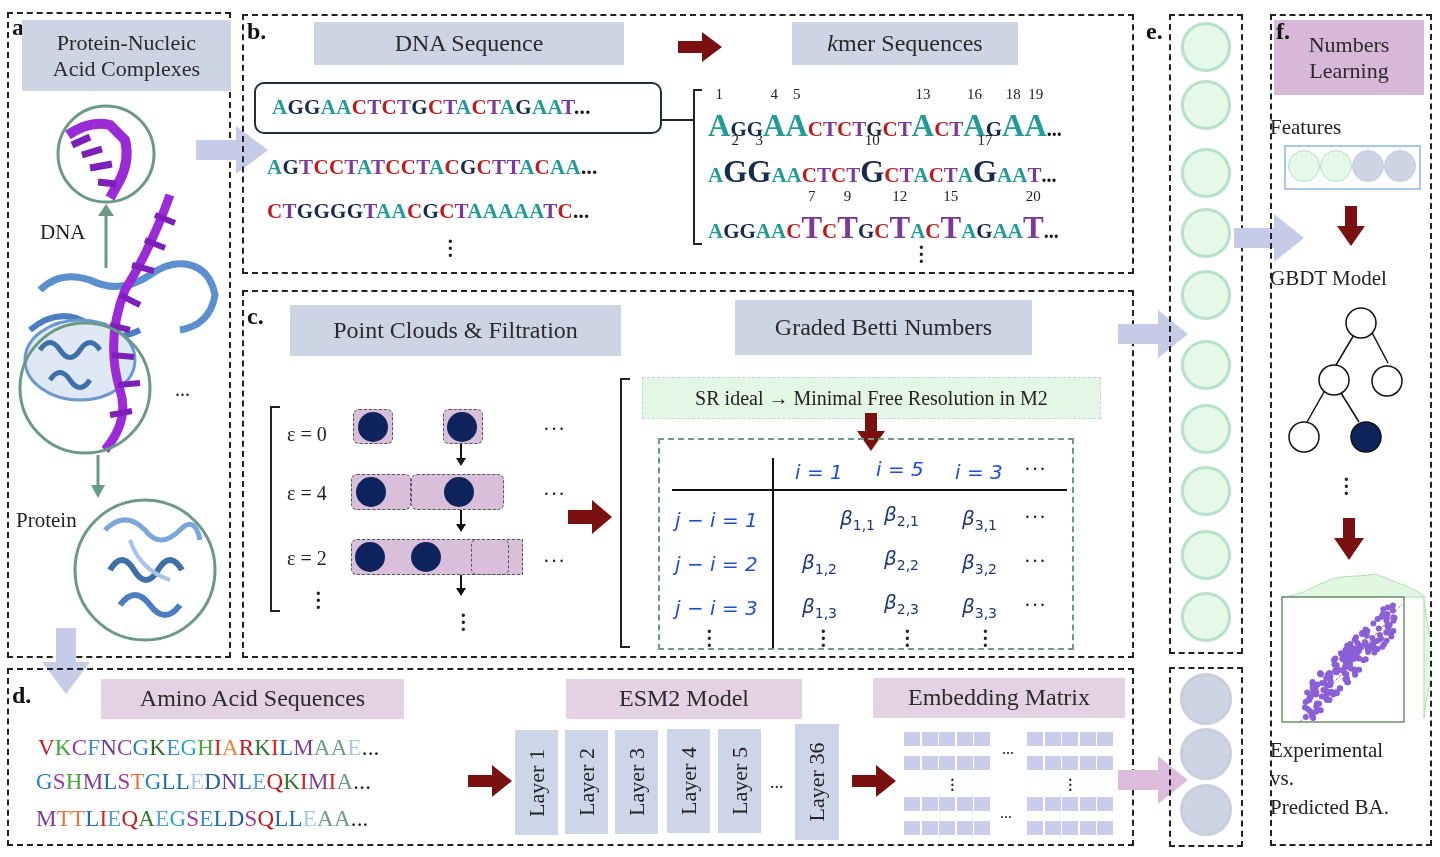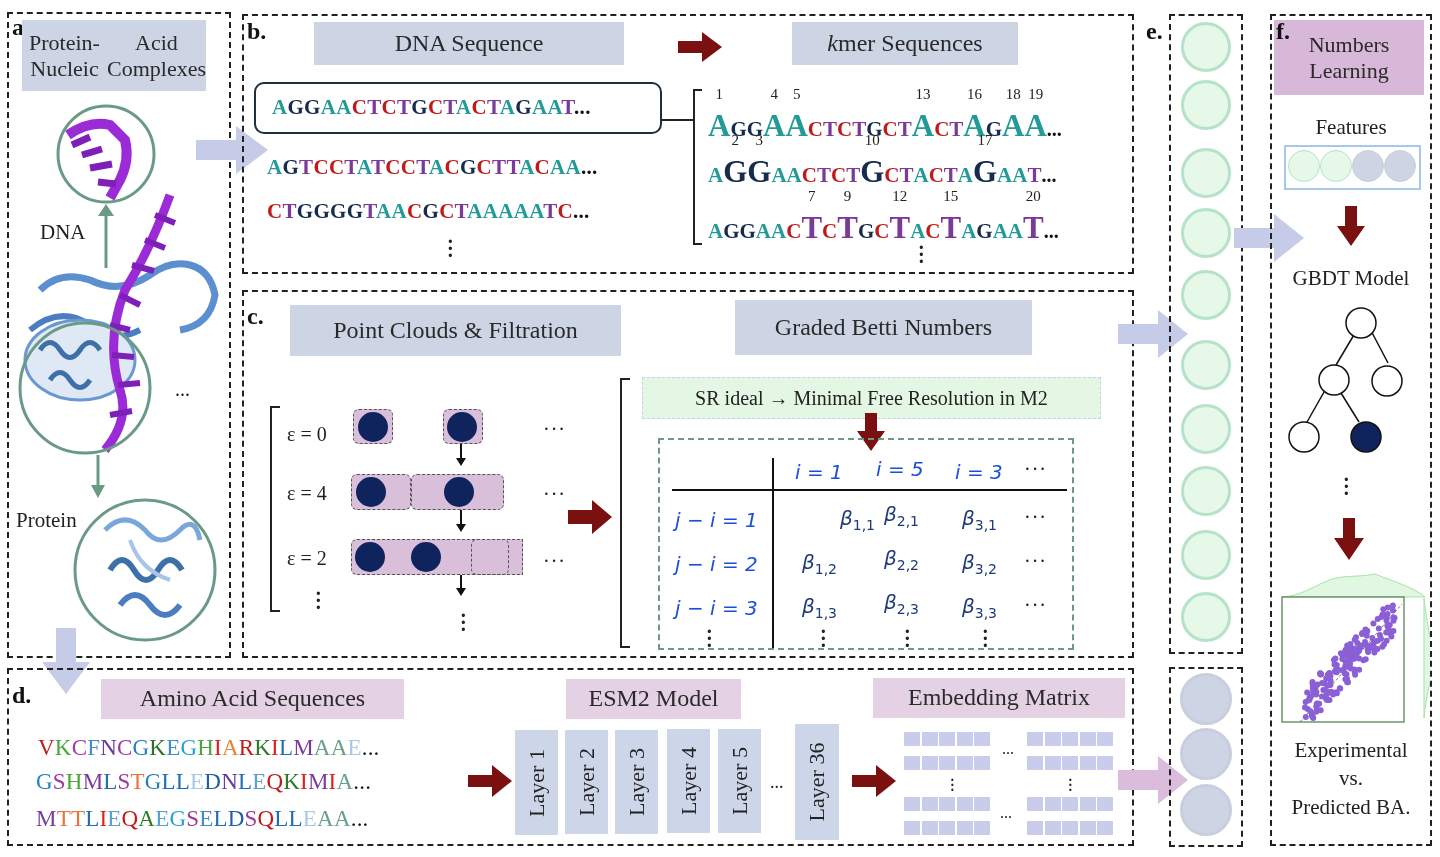--- a/index.html
+++ b/index.html
@@ -27,28 +27,28 @@
   .layer{position:absolute;background:#cdd5e9;display:flex;align-items:center;justify-content:center}
   .layer span{transform:rotate(-90deg);white-space:nowrap;font-size:22px;color:#222}
   .cell{position:absolute;width:16px;height:14px;background:#c9cdeb}
   .eps{position:absolute;font-size:20px;color:#222}
   .pc-box{position:absolute;background:#d9bfd9;border:1.5px dashed #555;border-radius:6px}
   .dot{position:absolute;width:30px;height:30px;border-radius:50%;background:#0f245c}
   .betti{position:absolute;font-family:"DejaVu Sans",sans-serif;font-style:italic;font-size:20px;color:#1e3a7a}
   .betti sub{font-style:normal;font-size:14px}
   .rlab{position:absolute;font-family:"DejaVu Sans",sans-serif;font-size:20px;color:#1d4ed8;white-space:nowrap}
   .ell{position:absolute;font-size:20px;color:#222;letter-spacing:1px}
-  .ftxt{position:absolute;font-size:21px;color:#222;text-align:center;white-space:nowrap}
+  .ftxt{position:absolute;font-size:21px;color:#222;text-align:left;white-space:nowrap}
 </style>
 </head>
 <body>
 
 <div class="panel" style="left:7px;top:12px;width:224px;height:646px;"></div>
 <div class="plabel" style="left:12px;top:14px;">a.</div>
-<div class="hdr blue" style="left:22px;top:20px;width:184px;height:71px;flex-direction:row;font-size:22px;">
+<div class="hdr blue" style="left:22px;top:20px;width:209px;height:71px;flex-direction:column;font-size:22px;">
   <span>Protein-Nucleic</span>
   <span>Acid Complexes</span>
 </div>
 
 <svg class="abs" style="left:10px;top:100px" width="220" height="560" viewBox="0 0 220 560">
 
   <g>
     <circle cx="96" cy="54" r="48" fill="#fff" stroke="#6a9a84" stroke-width="3"></circle>
     <path d="M58,35 Q80,20 100,25 L115,40 Q120,60 110,80 L100,98" stroke="#9b2bd6" stroke-width="10" fill="none"></path>
     <path d="M62,45 l18,-8 M72,55 l20,-6 M80,68 l22,-4 M88,82 l18,2" stroke="#7d1fb8" stroke-width="7"></path>
@@ -207,21 +207,21 @@
 <div class="panel" style="left:7px;top:668px;width:1127px;height:178px;"></div>
 <div class="plabel" style="left:12px;top:682px;">d.</div>
 <div class="hdr pink" style="left:101px;top:679px;width:303px;height:40px;">Amino Acid Sequences</div>
 <div class="aa" style="left:38px;top:735px;"><span style="color: rgb(196, 26, 26);">V</span><span style="color: rgb(74, 166, 58);">K</span><span style="color: rgb(154, 58, 160);">C</span><span style="color: rgb(63, 143, 208);">F</span><span style="color: rgb(106, 58, 158);">N</span><span style="color: rgb(154, 58, 160);">C</span><span style="color: rgb(31, 127, 192);">G</span><span style="color: rgb(47, 111, 42);">K</span><span style="color: rgb(63, 143, 208);">E</span><span style="color: rgb(31, 160, 216);">G</span><span style="color: rgb(74, 166, 58);">H</span><span style="color: rgb(224, 32, 32);">I</span><span style="color: rgb(232, 132, 58);">A</span><span style="color: rgb(196, 26, 26);">R</span><span style="color: rgb(47, 122, 42);">K</span><span style="color: rgb(224, 32, 32);">I</span><span style="color: rgb(31, 111, 184);">L</span><span style="color: rgb(122, 58, 160);">M</span><span style="color: rgb(106, 160, 138);">A</span><span style="color: rgb(106, 160, 138);">A</span><span style="color: rgb(168, 200, 232);">E</span><span style="color: rgb(17, 17, 17);">...</span></div>
 <div class="aa" style="left:36px;top:769px;"><span style="color: rgb(31, 127, 192);">G</span><span style="color: rgb(154, 58, 160);">S</span><span style="color: rgb(74, 166, 58);">H</span><span style="color: rgb(122, 58, 160);">M</span><span style="color: rgb(31, 111, 184);">L</span><span style="color: rgb(154, 58, 160);">S</span><span style="color: rgb(232, 116, 58);">T</span><span style="color: rgb(31, 127, 192);">G</span><span style="color: rgb(31, 111, 184);">L</span><span style="color: rgb(31, 111, 184);">L</span><span style="color: rgb(168, 200, 232);">E</span><span style="color: rgb(31, 95, 168);">D</span><span style="color: rgb(106, 58, 158);">N</span><span style="color: rgb(31, 111, 184);">L</span><span style="color: rgb(90, 160, 216);">E</span><span style="color: rgb(196, 26, 26);">Q</span><span style="color: rgb(47, 122, 42);">K</span><span style="color: rgb(224, 32, 32);">I</span><span style="color: rgb(122, 58, 160);">M</span><span style="color: rgb(224, 32, 32);">I</span><span style="color: rgb(106, 160, 138);">A</span><span style="color: rgb(17, 17, 17);">...</span></div>
 <div class="aa" style="left:36px;top:806px;"><span style="color: rgb(122, 58, 160);">M</span><span style="color: rgb(232, 116, 58);">T</span><span style="color: rgb(232, 116, 58);">T</span><span style="color: rgb(31, 111, 184);">L</span><span style="color: rgb(224, 32, 32);">I</span><span style="color: rgb(90, 160, 216);">E</span><span style="color: rgb(196, 26, 26);">Q</span><span style="color: rgb(47, 122, 42);">A</span><span style="color: rgb(90, 160, 216);">E</span><span style="color: rgb(31, 160, 216);">G</span><span style="color: rgb(154, 58, 160);">S</span><span style="color: rgb(63, 143, 208);">E</span><span style="color: rgb(31, 111, 184);">L</span><span style="color: rgb(31, 95, 168);">D</span><span style="color: rgb(154, 58, 160);">S</span><span style="color: rgb(196, 26, 26);">Q</span><span style="color: rgb(31, 111, 184);">L</span><span style="color: rgb(31, 111, 184);">L</span><span style="color: rgb(168, 200, 232);">E</span><span style="color: rgb(106, 160, 138);">A</span><span style="color: rgb(106, 160, 138);">A</span><span style="color: rgb(17, 17, 17);">...</span></div>
 <svg class="redarrow" style="left:468px;top:765px" width="46" height="32">
     <polygon points="0,10 24,10 24,0 44,16 24,32 24,22 0,22" fill="#7a1010"></polygon>
   </svg>
 
-<div class="hdr pink" style="left:566px;top:679px;width:175px;height:40px;">ESM2 Model</div>
+<div class="hdr pink" style="left:566px;top:679px;width:236px;height:40px;">ESM2 Model</div>
 <div class="layer" style="left:515px;top:730px;width:43px;height:105px;">
     <span>Layer 1</span>
   </div>
 <div class="layer" style="left:565px;top:730px;width:43px;height:104px;">
     <span>Layer 2</span>
   </div>
 <div class="layer" style="left:615px;top:730px;width:43px;height:104px;">
     <span>Layer 3</span>
   </div>
 <div class="layer" style="left:667px;top:729px;width:43px;height:104px;">

